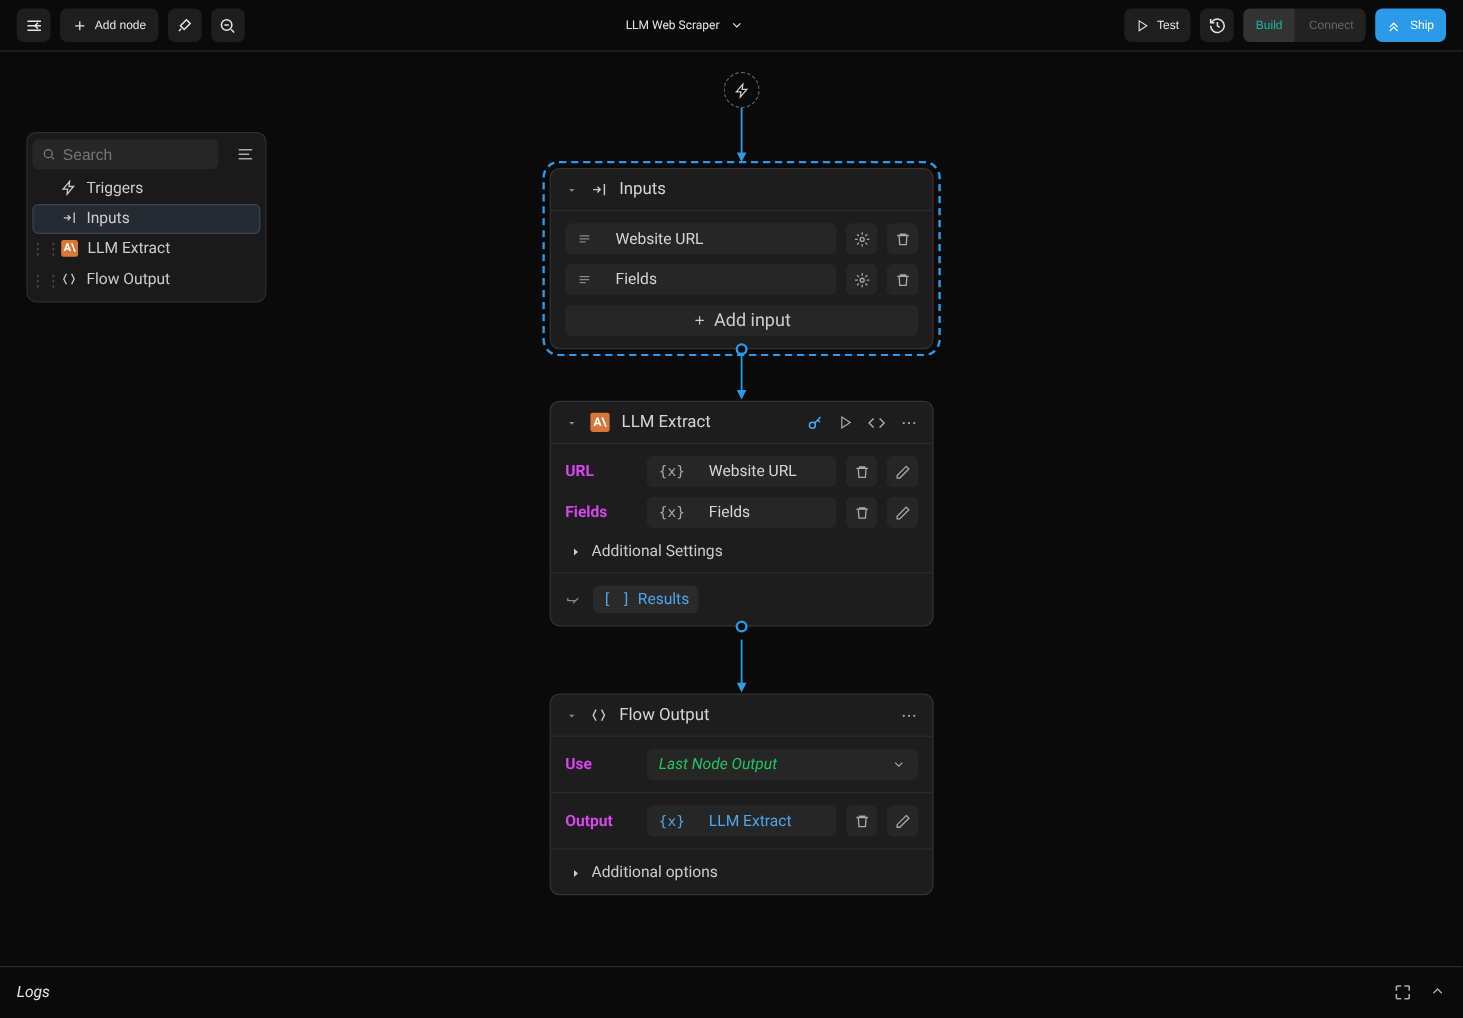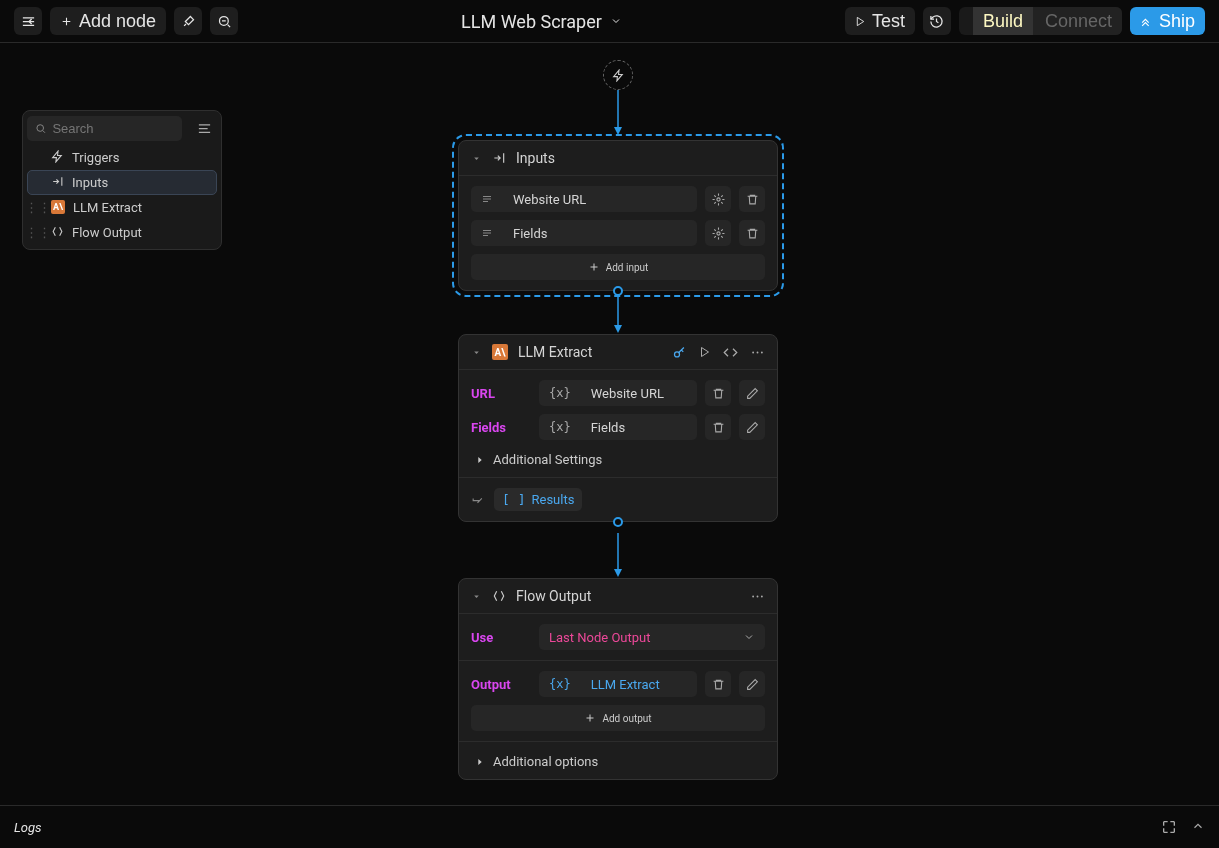--- a/index.html
+++ b/index.html
@@ -1,26 +1,26 @@
 <!DOCTYPE html>
 <html><head>
 <meta charset="utf-8">
 <style>
 * { margin:0; padding:0; box-sizing:border-box; }
 body { background:#0a0a0a; color:#e5e5e5; font-family:-apple-system,BlinkMacSystemFont,"Segoe UI",Roboto,sans-serif; font-size:13px; width:1219px; height:848px; overflow:hidden; position:relative; }
 
 
 .hdr { height:43px; border-bottom:1px solid #2a2a2a; display:flex; align-items:center; padding:0 14px; justify-content:space-between; }
 .hdr-l,.hdr-r { display:flex; align-items:center; gap:8px; }
-.hdr-c { display:flex; align-items:center; gap:8px; color:#e5e5e5; font-size:18px; }
-.btn { background:#1e1e1e; border:none; border-radius:6px; height:28px; display:inline-flex; align-items:center; justify-content:center; padding:0 10px; color:#e5e5e5; cursor:pointer; font-size:18px; gap:6px; }
+.hdr-c { display:flex; align-items:center; gap:8px; color:#e5e5e5; font-size:10px; }
+.btn { background:#1e1e1e; border:none; border-radius:6px; height:28px; display:inline-flex; align-items:center; justify-content:center; padding:0 10px; color:#e5e5e5; cursor:pointer; font-size:10px; gap:6px; }
 .btn.icon { width:28px; padding:0; }
 .btn.seg { border-radius:0; background:#222; height:28px; }
 .seggrp { display:flex; background:#1a1a1a; border-radius:6px; overflow:hidden; }
-.seggrp .btn.active { background:#333; color:#fef9c3;margin-left:14px; }
+.seggrp .btn.active { background:#333; color:#14b8a6; }
 .seggrp .btn.dim { color:#666;padding-left:12px; }
 .btn.ship { background:#2b9ae8; color:#fff; }
 svg { display:block; }
 
 
 .canvas { position:absolute; top:43px; left:0; right:0; bottom:43px; }
 
 
 .side { position:absolute; top:67px; left:22px; width:200px; background:#1a1a1a; border:1px solid #2f2f2f; border-radius:8px; padding:4px; }
 .side-search { display:flex; align-items:center; gap:9px; margin-bottom:4px; }
@@ -36,27 +36,27 @@
 .node.sel { outline:2px dashed #2b9ae8; outline-offset:4px; }
 .node-hd { display:flex; align-items:center; gap:10px; padding:9px 12px; border-bottom:1px solid #2c2c2c; }
 .node-hd .title { flex:1; color:#d5d5d5; font-size:14px; }
 .node-hd .acts { display:flex; align-items:center; gap:12px; color:#aaa; }
 .node-body { padding:10px 12px; }
 .row { display:flex; align-items:center; margin-bottom:8px; gap:8px; }
 .row:last-child { margin-bottom:0; }
 .lbl { width:60px; color:#d946ef; font-size:13px;font-weight:bold; }
 .pill { flex:1; background:#262626; border-radius:5px; height:26px; display:flex; align-items:center; padding:0 10px; gap:20px; color:#d5d5d5; font-size:13px; }
 .iconbtn { width:26px; height:26px; background:#262626; border-radius:5px; display:flex; align-items:center; justify-content:center; color:#aaa; cursor:pointer; }
-.addrow { background:#262626; border-radius:5px; height:26px; display:flex; align-items:center; justify-content:center; gap:6px; color:#ccc; font-size:10px; cursor:pointer; }
+.addrow { background:#262626; border-radius:5px; height:26px; display:flex; align-items:center; justify-content:center; gap:6px; color:#ccc; font-size:15px; cursor:pointer; }
 .expander { display:flex; align-items:center; gap:8px; color:#ccc; font-size:13px; padding:4px 0 0 4px; }
 .divider { border-top:1px solid #2c2c2c; margin:10px -12px; }
 .chip { background:#2a2a2a; border-radius:5px; padding:4px 8px; display:inline-flex; align-items:center; gap:6px; color:#4aa8ef; font-size:13px; }
 .var { color:#aaa; font-family:monospace; font-size:12px; }
 .var.blue { color:#4aa8ef; }
-.select { flex:1; background:#262626; border-radius:5px; height:26px; display:flex; align-items:center; justify-content:space-between; padding:0 10px; color:#ec4899; font-size:13px; }
+.select { flex:1; background:#262626; border-radius:5px; height:26px; display:flex; align-items:center; justify-content:space-between; padding:0 10px; color:#22c55e; font-size:13px;font-style:italic; }
 .port { position:absolute; width:10px; height:10px; border:2px solid #2b9ae8; background:#0a0a0a; border-radius:50%; left:50%; transform:translateX(-50%); }
 
 
 .trigger { position:absolute; width:30px; height:30px; border:1px dashed #666; border-radius:50%; display:flex; align-items:center; justify-content:center; color:#ccc; }
 
 
 .edges { position:absolute; top:0; left:0; width:100%; height:100%; pointer-events:none; }
 .edge { stroke:#2b9ae8; stroke-width:1.5; fill:none; }
 .arrow { fill:#2b9ae8; }
 
@@ -380,26 +380,20 @@
             <svg width="13" height="13" viewBox="0 0 24 24" fill="none" stroke="currentColor" stroke-width="2">
               <path d="M3 6h18M8 6V4h8v2M6 6l1 14h10l1-14"></path>
             </svg>
           </div>
         <div class="iconbtn">
             <svg width="13" height="13" viewBox="0 0 24 24" fill="none" stroke="currentColor" stroke-width="2">
               <path d="M17 3l4 4L7 21H3v-4L17 3z"></path>
             </svg>
           </div>
       </div>
-      <div class="addrow">
-        <svg width="12" height="12" viewBox="0 0 24 24" fill="none" stroke="currentColor" stroke-width="2">
-            <path d="M12 5v14M5 12h14"></path>
-          </svg>
-        <span>Add output</span>
-      </div>
       <div class="divider" style="margin:10px -12px 8px"></div>
       <div class="expander">
         <svg width="10" height="10" viewBox="0 0 24 24" fill="#ccc">
             <path d="M8 5l8 7-8 7z"></path>
           </svg>
         <span>Additional options</span>
       </div>
     </div>
   </div>
 

